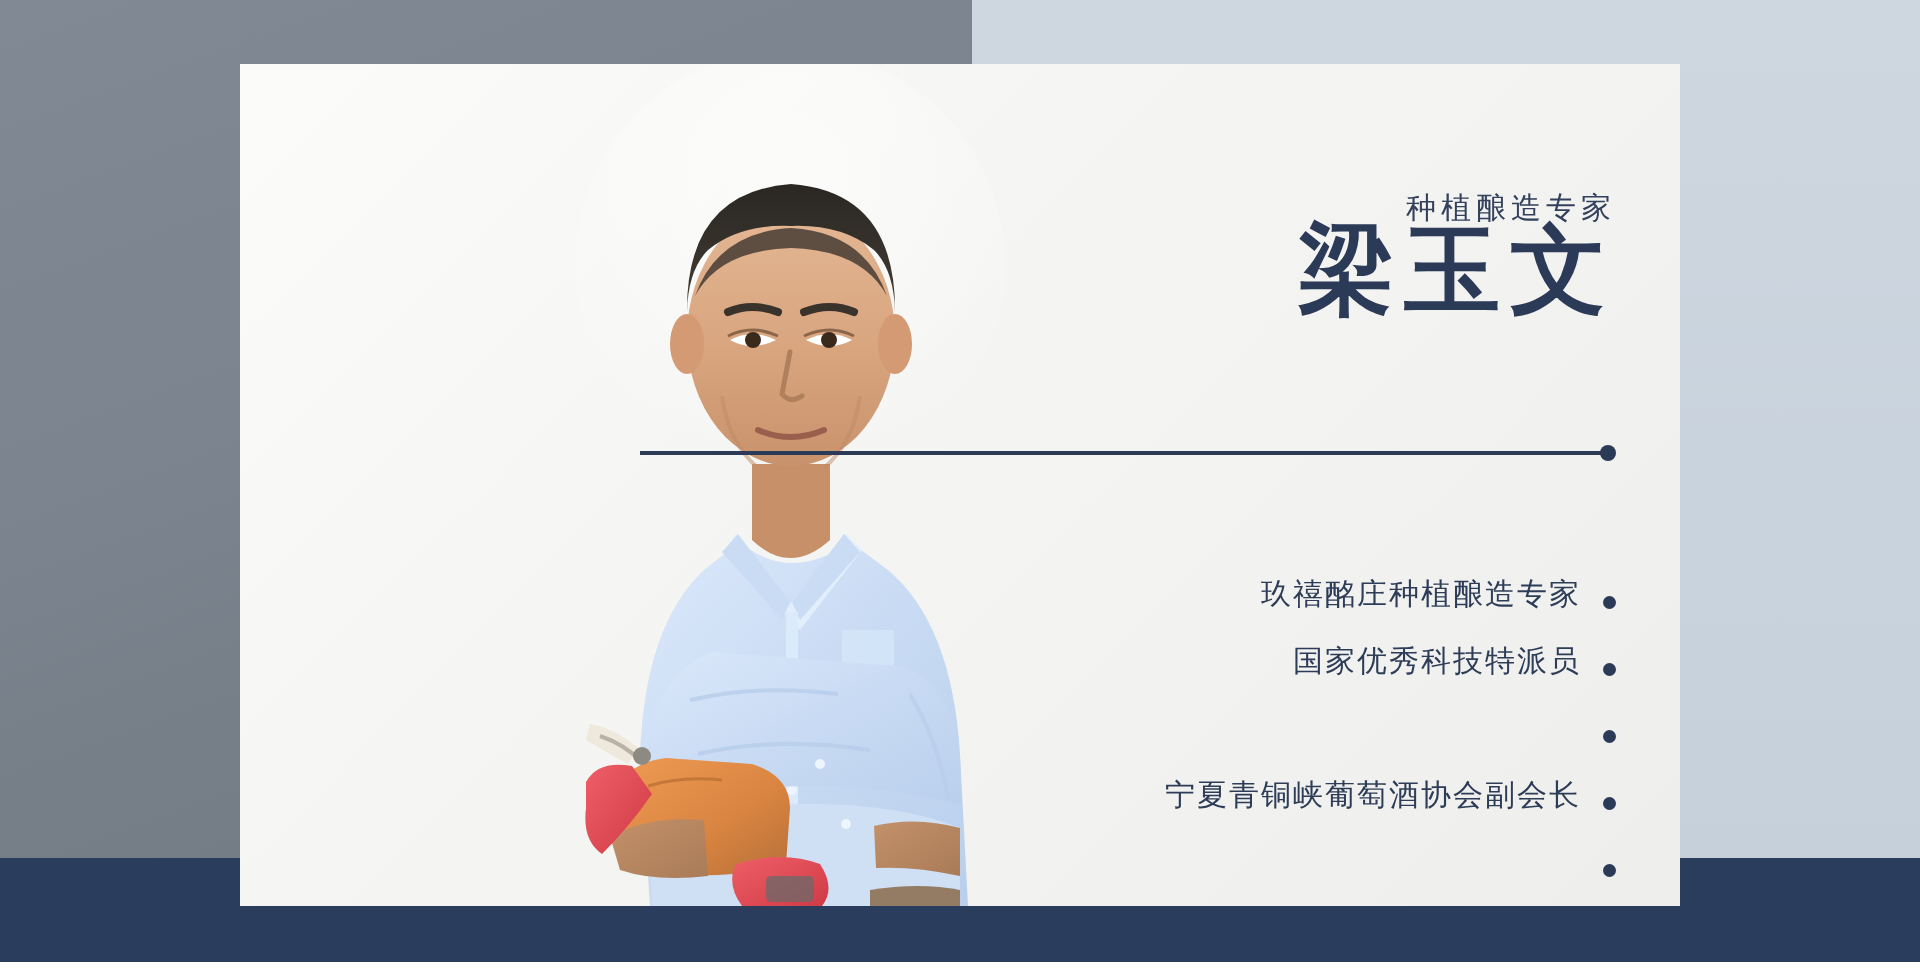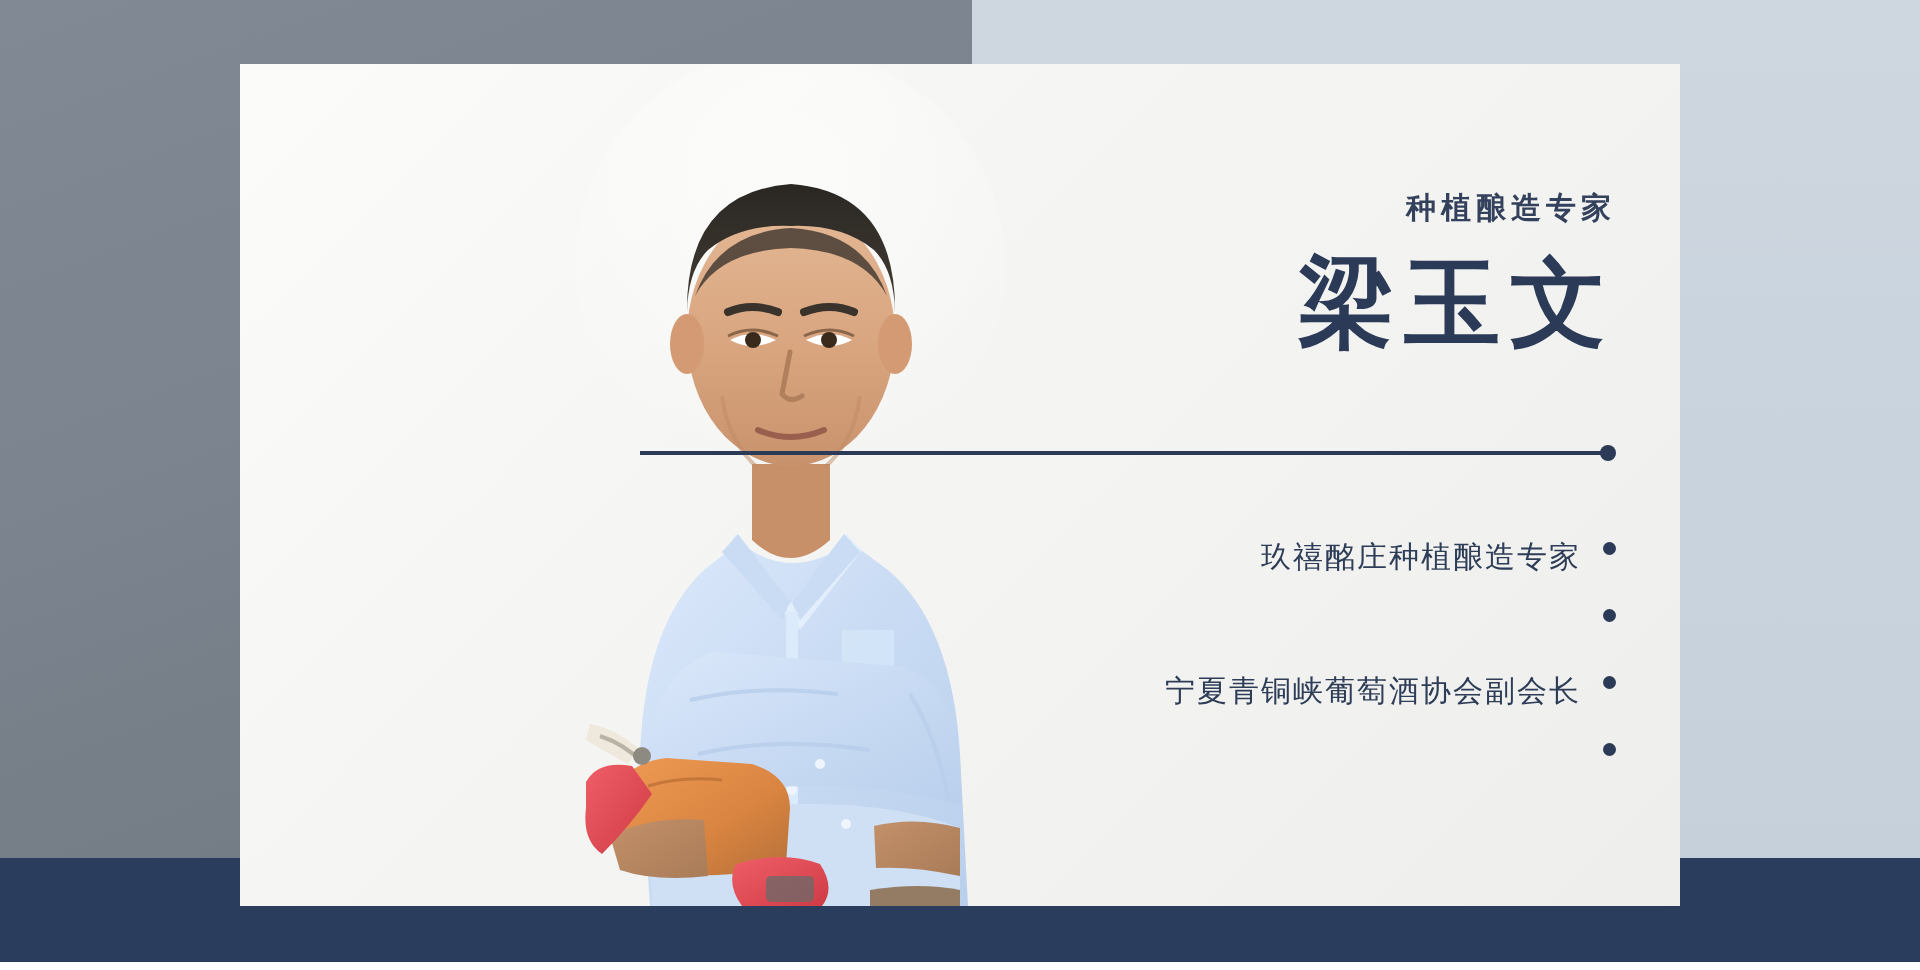--- a/index.html
+++ b/index.html
@@ -44,25 +44,25 @@
   }
   .portrait svg{ display:block; width:100%; height:100%; }
 
   
   .info{
     position:absolute; right:64px; top:126px; width:760px;
     text-align:right;
   }
   .eyebrow{
     font-size:30px; letter-spacing:5px; color:#33415c;
-    font-weight:700; line-height:1.2;
+    font-weight:400; line-height:1.2;
   }
   .bigname{
-    margin-top:28px;
-    font-family:Liberation Serif, serif;
+    margin-top:2px;
+    font-family:Liberation Mono, monospace;
     font-size:96px; font-weight:700; letter-spacing:10px;
     color:#2b3a57; line-height:1.05;
   }
 
   
   .divider-wrap{
     position:absolute; left:400px; top:381px; right:64px; height:16px;
   }
   .divider-line{
     position:absolute; left:0; top:6px; right:14px; height:4px;
@@ -72,21 +72,21 @@
     position:absolute; right:0; top:0; width:16px; height:16px;
     border-radius:50%; background:#2b3a57;
   }
 
   
   .creds{
     position:absolute; right:64px; top:478px; width:820px;
     list-style:none;
   }
   .cred-item{
-    display:flex; align-items:flex-start; justify-content:flex-end;
+    display:flex; align-items:flex-end; justify-content:flex-end;
     height:67px;
   }
   .cred-text{
     font-size:30px; color:#2e3d57; letter-spacing:2px; line-height:1;
   }
   .cred-dot{
     width:13px; height:13px; border-radius:50%;
     background:#2b3a57; margin-left:22px; flex:0 0 auto;
   }
 </style>
@@ -217,20 +217,24 @@
       <div class="divider-line"></div>
       <div class="divider-dot"></div>
     </div>
 
     <ul class="creds">
       <li class="cred-item">
         <span class="cred-text">玖禧酩庄种植酿造专家</span>
         <span class="cred-dot"></span>
       </li>
       <li class="cred-item">
+        <span class="cred-text">国家优秀科技特派员</span>
+        <span class="cred-dot"></span>
+      </li>
+      <li class="cred-item">
         <span class="cred-dot"></span>
       </li>
       <li class="cred-item">
         <span class="cred-text">宁夏青铜峡葡萄酒协会副会长</span>
         <span class="cred-dot"></span>
       </li>
       <li class="cred-item">
         <span class="cred-dot"></span>
       </li>
     </ul>

